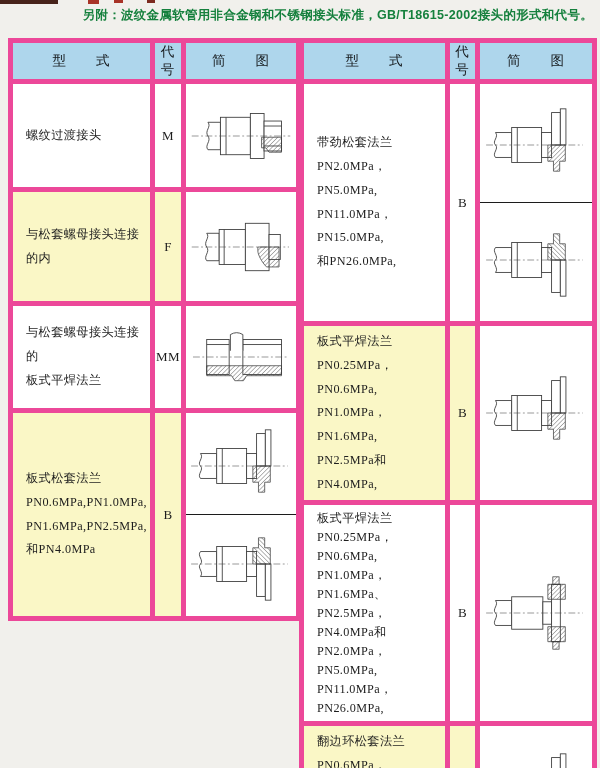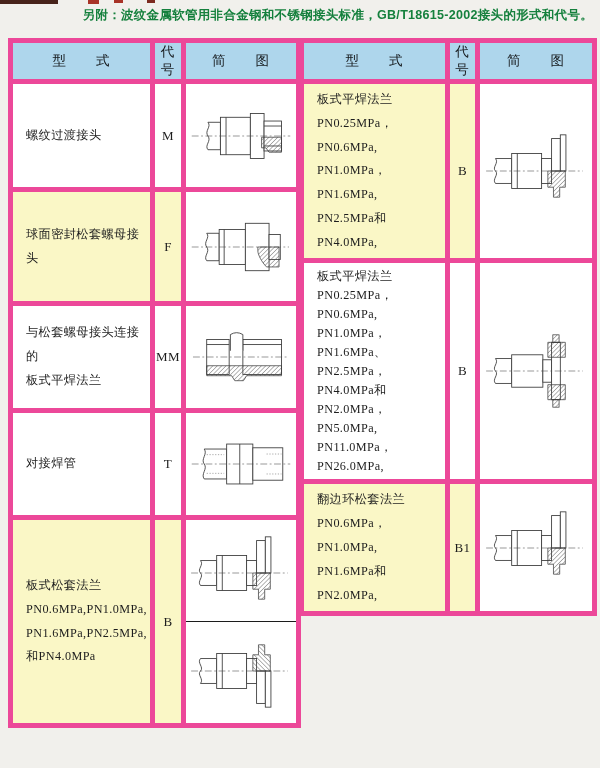--- a/index.html
+++ b/index.html
@@ -166,44 +166,35 @@
     <tr>
       <td class="t" style="height:95px">螺纹过渡接头</td>
       <td class="c">M</td>
       <td class="d">
         <svg class="diag" viewBox="0 0 170 120">
             <use href="#sym-fit-m"></use>
           </svg>
       </td>
     </tr>
     <tr class="hl">
-      <td class="t" style="height:101px">球面密封松套螺母接头</td>
+      <td class="t" style="height:101px">与松套螺母接头连接的内</td>
       <td class="c">F</td>
       <td class="d">
         <svg class="diag" viewBox="0 0 170 120">
             <use href="#sym-fit-f"></use>
           </svg>
       </td>
     </tr>
     <tr>
       <td class="t" style="height:94px">与松套螺母接头连接的
 板式平焊法兰</td>
       <td class="c">MM</td>
       <td class="d">
         <svg class="diag" viewBox="0 0 170 120">
             <use href="#sym-fit-mm"></use>
-          </svg>
-      </td>
-    </tr>
-    <tr>
-      <td class="t" style="height:94px">对接焊管</td>
-      <td class="c">T</td>
-      <td class="d">
-        <svg class="diag" viewBox="0 0 170 120">
-            <use href="#sym-fit-t"></use>
           </svg>
       </td>
     </tr>
     <tr class="hl">
       <td class="t" style="height:195px">板式松套法兰
 PN0.6MPa,PN1.0MPa,
 PN1.6MPa,PN2.5MPa,
 和PN4.0MPa</td>
       <td class="c">B</td>
       <td class="d">
@@ -231,20 +222,41 @@
       <col style="width:117px">
     </colgroup>
   <thead>
     <tr>
       <th>型　　式</th>
       <th>代号</th>
       <th>简　　图</th>
     </tr>
   </thead>
   <tbody>
+    <tr>
+      <td class="t" style="height:229px">带劲松套法兰
+PN2.0MPa，PN5.0MPa,
+PN11.0MPa，PN15.0MPa,
+和PN26.0MPa,</td>
+      <td class="c">B</td>
+      <td class="d">
+        <div class="subwrap" style="height:229px">
+          <div class="sub first">
+            <svg class="diag" viewBox="0 0 170 120">
+                <use href="#sym-flange-up"></use>
+              </svg>
+          </div>
+          <div class="sub">
+            <svg class="diag" viewBox="0 0 170 120">
+                <use href="#sym-flange-down"></use>
+              </svg>
+          </div>
+        </div>
+      </td>
+    </tr>
     <tr class="hl">
       <td class="t" style="height:115px">板式平焊法兰
 PN0.25MPa，PN0.6MPa,
 PN1.0MPa，PN1.6MPa,
 PN2.5MPa和PN4.0MPa,</td>
       <td class="c">B</td>
       <td class="d">
         <svg class="diag" viewBox="0 0 170 120">
             <use href="#sym-flange-up"></use>
           </svg>

